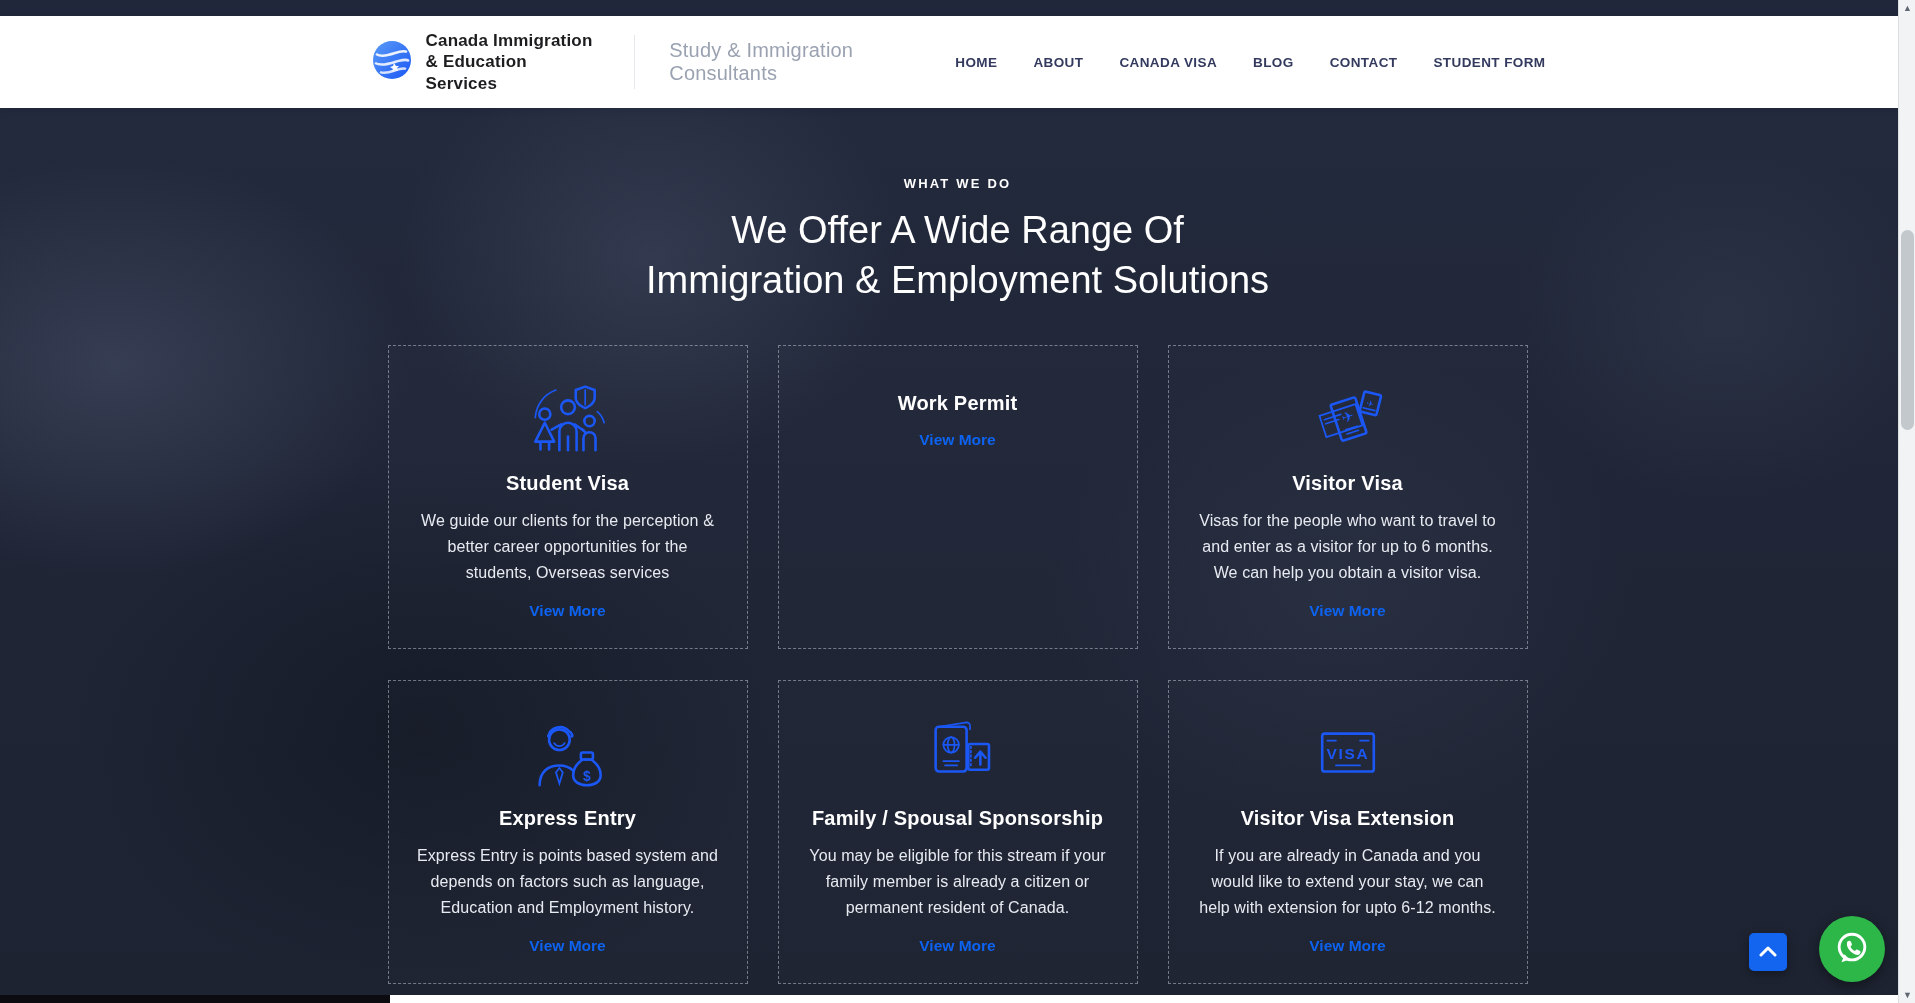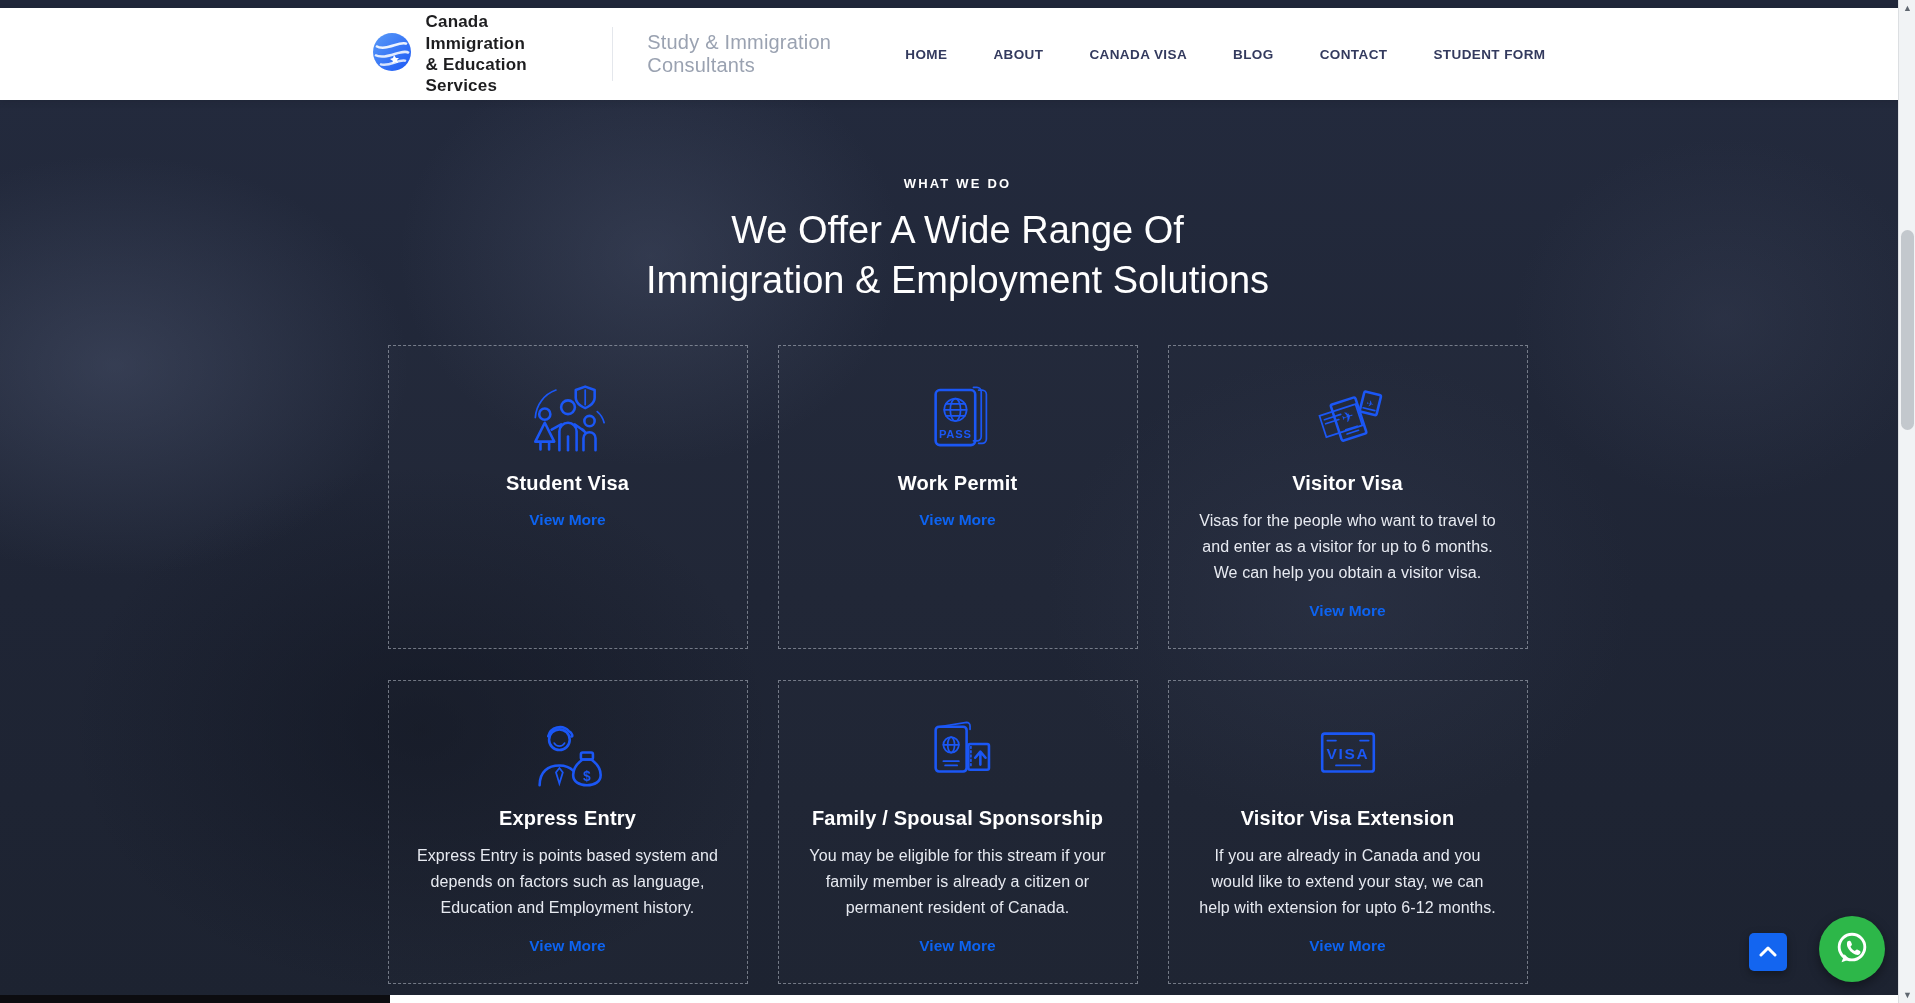--- a/index.html
+++ b/index.html
@@ -4,33 +4,33 @@
 <style>
   * { margin:0; padding:0; box-sizing:border-box; }
   html,body { width:1915px; height:1003px; }
   body {
     font-family:"Liberation Sans", sans-serif;
     position:relative; overflow:hidden; background:#20273a;
   }
 
   
   .header {
-    position:absolute; top:8px; left:0; width:100%; height:92px;
+    position:absolute; top:16px; left:0; width:100%; height:92px;
     background:#ffffff; z-index:20;
     box-shadow:0 2px 6px rgba(20,25,40,.18);
     display:flex; align-items:center;
   }
   .header-inner {
     width:1176px; margin:0 auto; display:flex; align-items:center; height:100%;
   }
   .logo { display:flex; align-items:center; gap:12px; cursor:pointer; }
   .logo-text { font-weight:700; font-size:17px; line-height:1.26; color:#1d1d1f; letter-spacing:.2px; }
   .header-divider { width:1px; height:54px; background:#e4e7ec; margin:0 34px 0 40px; }
   .tagline { color:#9aa2b1; font-size:20px; letter-spacing:.2px; }
-  .nav { margin-left:auto; display:flex; align-items:center; gap:46px; }
+  .nav { margin-left:auto; display:flex; align-items:center; gap:36px; }
   .nav-item {
     font-size:13.5px; font-weight:700; letter-spacing:.4px;
     color:#333a5e; text-decoration:none; cursor:pointer; white-space:nowrap;
   }
 
   
   .section {
     position:absolute; top:92px; left:0; right:0; bottom:0;
     background:
       radial-gradient(420px 300px at 6% 30%, rgba(88,98,126,.38), rgba(0,0,0,0) 70%),
@@ -167,37 +167,25 @@
           <path class="icon-stroke" d="M40,80 V58 a10,10 0 0 1 20,0 V80"></path>
           <line class="icon-stroke" x1="50" y1="64" x2="50" y2="80"></line>
           <path class="icon-stroke" d="M42,50 L31,56 M58,50 L68,57"></path>
           <circle class="icon-stroke" cx="23" cy="38" r="6.5"></circle>
           <path class="icon-stroke" d="M12,70 L23,48 L34,70 z M18,70 v9 M28,70 v9"></path>
           <circle class="icon-stroke" cx="75" cy="46" r="6"></circle>
           <path class="icon-stroke" d="M68,80 V66 a7,7 0 0 1 14,0 V80 M71,60 l-4,-4"></path>
         </svg>
       </div>
       <h3 class="card-title">Student Visa</h3>
-      <a class="view-more">View More</a>
-    </article>
-
-    <article class="card">
-      <div class="card-icon">
-        <svg width="86" height="74" viewBox="0 0 100 85">
-          <path class="icon-thin" d="M74,10 h4 a5,5 0 0 1 5,5 v52 a5,5 0 0 1 -5,5 h-4"></path>
-          <path class="icon-thin" d="M68,7 h4 a5,5 0 0 1 5,5 v52 a5,5 0 0 1 -5,5 h-4"></path>
-          <rect class="icon-stroke" x="24" y="10" width="46" height="64" rx="5"></rect>
-          <circle class="icon-thin" cx="47" cy="33" r="13"></circle>
-          <ellipse class="icon-thin" cx="47" cy="33" rx="6" ry="13"></ellipse>
-          <line class="icon-thin" x1="34" y1="33" x2="60" y2="33"></line>
-          <line class="icon-thin" x1="36" y1="26" x2="58" y2="26"></line>
-          <line class="icon-thin" x1="36" y1="40" x2="58" y2="40"></line>
-          <text class="icon-fill" x="47" y="66" font-size="13" font-weight="bold" text-anchor="middle" letter-spacing="1">PASS</text>
-        </svg>
-      </div>
+      <p class="card-desc">We guide our clients for the perception &amp; better career opportunities for the students, Overseas services</p>
+      <a class="view-more">View More</a>
+    </article>
+
+    <article class="card">
       <h3 class="card-title">Work Permit</h3>
       <a class="view-more">View More</a>
     </article>
 
     <article class="card">
       <div class="card-icon">
         <svg width="86" height="74" viewBox="0 0 100 85">
           <g transform="rotate(-18 50 45)">
             <rect class="icon-thin" x="20" y="30" width="44" height="26"></rect>
             <line class="icon-thin" x1="24" y1="36" x2="44" y2="36"></line>

